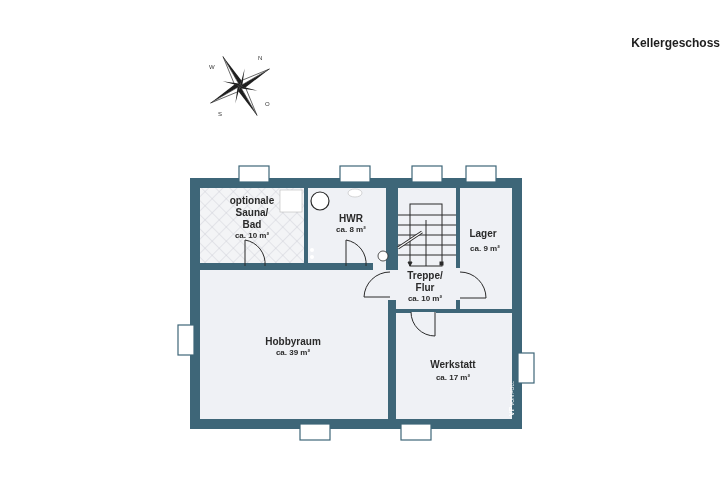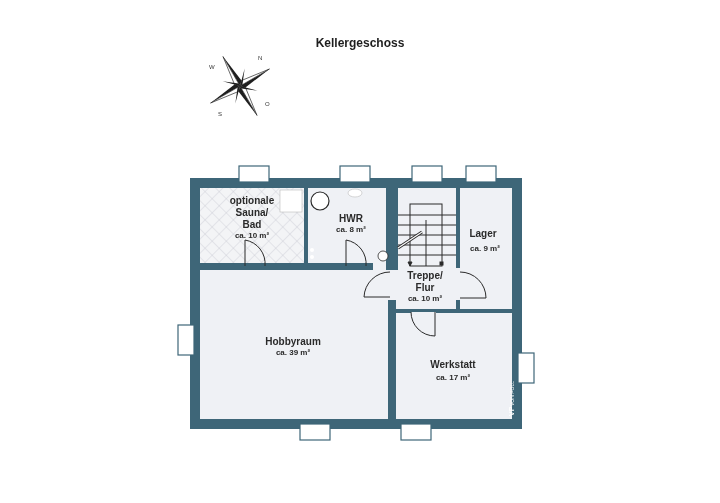--- a/index.html
+++ b/index.html
@@ -1,17 +1,17 @@
 <!DOCTYPE html>
 <html><head>
 <meta charset="utf-8">
 <style>
   html, body { margin: 0; padding: 0; background: #ffffff; }
   body { width: 720px; height: 503px; position: relative; overflow: hidden; font-family: "Liberation Sans", "DejaVu Sans", sans-serif; }
-  .title { position: absolute; left: 0; top: 36px; width: 720px; text-align: center; font-size: 12px; font-weight: bold; color: #1e1e1e; }
+  .title { position: absolute; left: 0; top: 36px; width: 720px; text-align: right; font-size: 12px; font-weight: bold; color: #1e1e1e; }
   .plan { position: absolute; left: 0; top: 0; }
   .room-label { font-family: "Liberation Sans", "DejaVu Sans", sans-serif; font-weight: bold; fill: #2a2a2a; }
   .room-name { font-size: 10px; }
   .room-area { font-size: 8px; }
 </style>
 </head>
 <body>
 
 <div class="title">Kellergeschoss</div>
 

